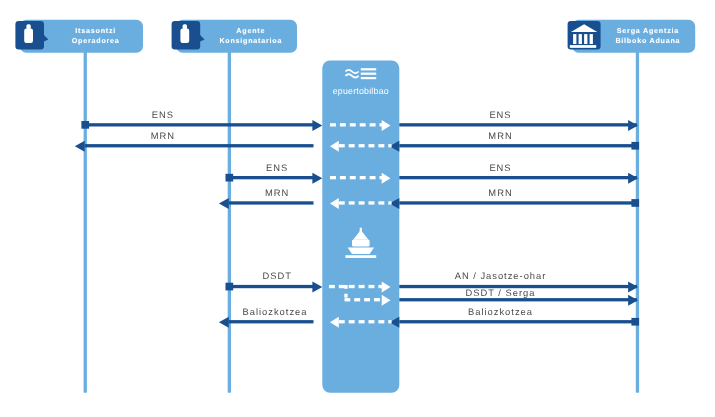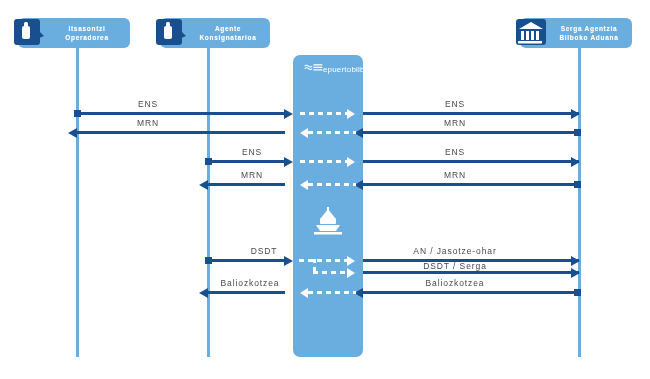--- a/index.html
+++ b/index.html
@@ -32,22 +32,22 @@
     padding-left:26px;box-sizing:border-box;
     text-shadow:0 0 1px rgba(255,255,255,.4);
   }
 
   
   #hub{
     position:absolute;left:293px;top:55px;width:70px;height:302px;
     background:#6aaee0;border-radius:7px;
   }
   #hub-logo{
-    position:absolute;left:11px;top:5px;width:70px;
-    display:flex;flex-direction:row;align-items:center;
+    position:absolute;left:0;top:5px;width:70px;
+    display:flex;flex-direction:column;align-items:center;
   }
   #hub-logo .wordmark{
     color:#ffffff;font-size:8px;letter-spacing:.2px;margin-top:2px;
   }
   #hub-ship{
     position:absolute;left:0;top:150px;width:70px;
     display:flex;justify-content:center;
   }
 
   
@@ -211,21 +211,21 @@
 
   <div class="msg" style="left:208px;top:183px;width:77px;">
     <span class="head l" style="left:-9px;"></span>
   </div>
   <span class="msg-label" style="left:252px;top:170px;">MRN</span>
 
   <div class="msg" style="left:208px;top:259px;width:77px;">
     <span class="dot" style="left:-3px;"></span>
     <span class="head r" style="left:76px;"></span>
   </div>
-  <span class="msg-label" style="left:252px;top:246px;margin-left:12px;">DSDT</span>
+  <span class="msg-label" style="left:252px;top:246px;">DSDT</span>
 
   <div class="dash-h" style="left:299px;top:259px;width:49px;">
     <span class="whead r" style="left:48px;top:-3.5px;"></span>
   </div>
   <div class="dash-v" style="left:313px;top:259px;height:13px;"></div>
   <div class="dash-h" style="left:313px;top:271px;width:35px;">
     <span class="whead r" style="left:34px;top:-3.5px;"></span>
   </div>
 
   <div class="msg" style="left:363px;top:259px;width:216px;">

